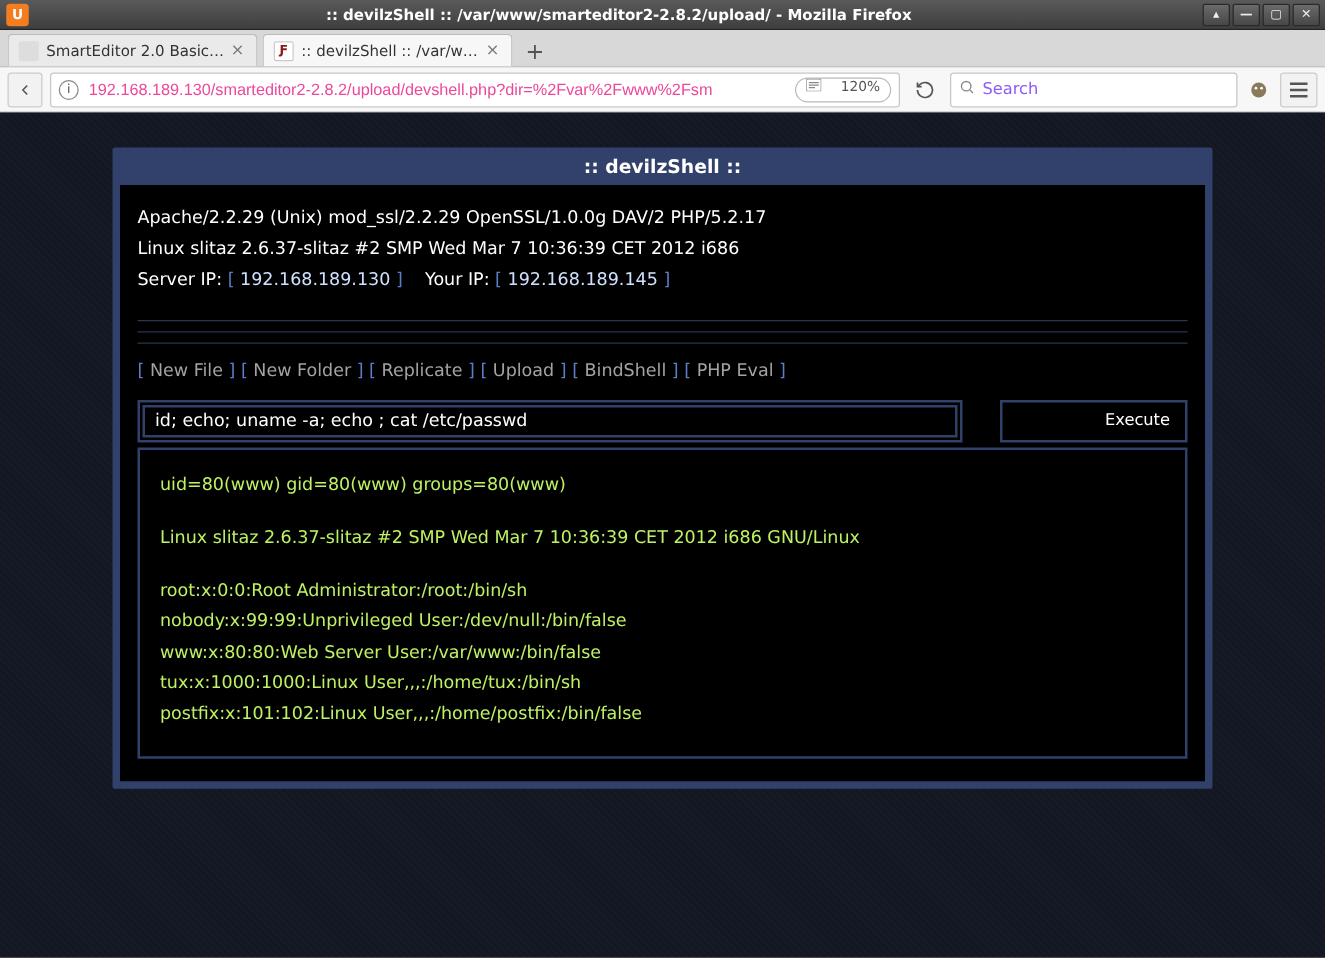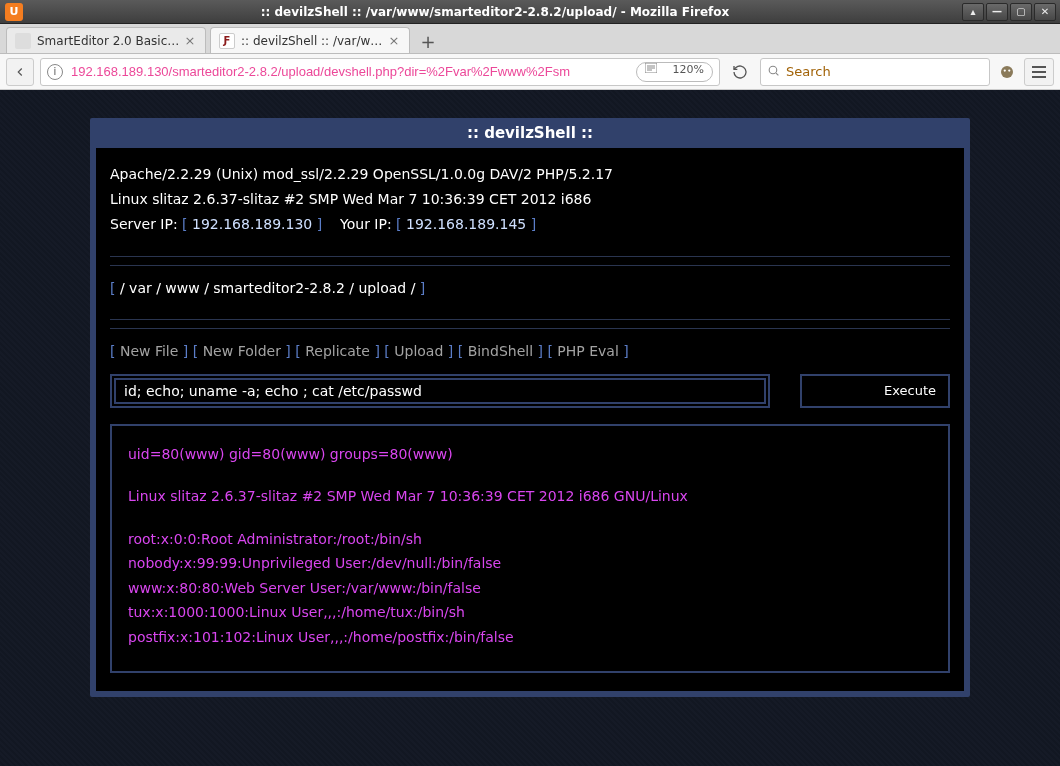--- a/index.html
+++ b/index.html
@@ -23,42 +23,42 @@
 .tab .tlabel{flex:1;white-space:nowrap;overflow:hidden;text-overflow:ellipsis;color:#333}
 .tab .close{width:14px;height:14px;color:#777;font-size:13px;display:flex;align-items:center;justify-content:center;cursor:pointer}
 .newtab{width:28px;height:24px;display:flex;align-items:center;justify-content:center;color:#555;font-size:18px;cursor:pointer}
 .navbar{height:36px;background:#f7f7f7;display:flex;align-items:center;padding:0 6px;gap:6px;border-bottom:1px solid #ccc}
 .nav-btn{width:28px;height:28px;border:1px solid #ccc;border-radius:3px;background:#f2f2f2;display:flex;align-items:center;justify-content:center;color:#555;cursor:pointer}
 .nav-btn.plain{border:none;background:transparent}
 .urlbar{flex:1;height:28px;border:1px solid #c7c7c7;border-radius:3px;background:#fff;color:#333;display:flex;align-items:center;padding:0 6px;font-size:13px}
 .urlbar .info{width:16px;height:16px;border:1px solid #888;border-radius:50%;display:flex;align-items:center;justify-content:center;color:#555;font-size:10px;margin-right:6px}
 .urlbar input{flex:1;border:none;outline:none;font-size:13px;color:#ec4899;background:transparent}
 .zoom-pill{height:20px;border:1px solid #bbb;border-radius:10px;padding:0 8px;color:#555;font-size:11px;display:flex;align-items:flex-start;gap:16px}
-.searchbar{width:230px;height:28px;border:1px solid #c7c7c7;border-radius:3px;background:#fff;color:#a16207;display:flex;align-items:center;padding:0 6px;font-size:13px}
+.searchbar{width:230px;height:28px;border:1px solid #c7c7c7;border-radius:3px;background:#fff;color:#8b5cf6;display:flex;align-items:center;padding:0 6px;font-size:13px}
 .searchbar .mag{margin-right:6px;color:#888}
 .menu-btn{width:30px;height:28px;border:1px solid #ccc;border-radius:3px;background:#f2f2f2;display:flex;align-items:center;justify-content:center;color:#555;cursor:pointer}
 .greasemonkey{width:22px;height:22px;display:flex;align-items:center;justify-content:center;color:#8a7a5a}
 
 .viewport{flex:1;background:#0d111a;overflow:auto}
 .viewport-inner{background:repeating-linear-gradient(45deg,#151a26 0,#151a26 2px,#121722 2px,#121722 4px);min-height:100%;padding:28px 90px}
 .shell{background:#000;border:6px solid #31416b;border-radius:2px}
 .shell-title{background:#31416b;text-align:center;color:#fff;font-weight:bold;padding:0px 0 6px;font-size:15px}
 .shell-body{padding:14px 14px 18px}
 .section{border-top:1px solid #2a3550;padding:10px 0}
 .section:first-child{border-top:none;padding-top:0}
 .info-line{font-size:14px;line-height:1.8;color:#fff}
 .bracket{color:#5b7dc7}
 .hl{color:#cfe0ff}
 .breadcrumb span.sep{color:#fff}
 .actions a,.actions span.lnk{color:#a3a3a3}
 .exec-row{display:flex;gap:30px;align-items:stretch}
 .cmd-wrap{flex:1;border:2px solid #31416b;padding:2px}
 .cmd-wrap input{width:100%;height:26px;background:#000;border:2px solid #31416b;color:#fff;padding:0 8px;font-size:14px;outline:none;font-family:inherit}
 .exec-btn{width:150px;border:2px solid #31416b;background:#000;color:#fff;font-size:13px;display:flex;align-items:center;justify-content:flex-end;padding:0 12px;cursor:pointer}
-.output-box{border:2px solid #31416b;margin-top:16px;padding:16px 16px 22px;color:#d946ef;font-size:14px;line-height:1.75}
+.output-box{border:2px solid #31416b;margin-top:4px;padding:16px 16px 22px;color:#bef264;font-size:14px;line-height:1.75}
 .output-box .blank{height:18px}
 hr.sep{border:none;border-top:1px solid #2a3550;margin:8px 0}
 </style>
 </head>
 <body>
 
 <div class="window">
 
   <div class="titlebar">
     <div class="tb-left">
@@ -152,21 +152,20 @@
                 <span>Server IP:</span>
                 <span class="bracket"> [ </span><span class="hl">192.168.189.130</span><span class="bracket"> ]</span>
                 &nbsp;&nbsp;
                 <span>Your IP:</span>
                 <span class="bracket"> [ </span><span class="hl">192.168.189.145</span><span class="bracket"> ]</span>
               </div>
             </div>
 
             <hr class="sep">
 
-            <div class="section breadcrumb info-line" id="breadcrumb-host"><span class="bracket">[ </span><span class="sep">/ </span><span>var</span><span class="sep"> / </span><span>www</span><span class="sep"> / </span><span>smarteditor2-2.8.2</span><span class="sep"> / </span><span>upload</span><span class="sep"> / </span><span class="bracket"> ]</span></div>
 
             <hr class="sep">
 
             <div class="section actions info-line" id="actions-host"><span class="bracket">[ </span><span class="lnk">New File</span><span class="bracket"> ]</span> <span class="bracket">[ </span><span class="lnk">New Folder</span><span class="bracket"> ]</span> <span class="bracket">[ </span><span class="lnk">Replicate</span><span class="bracket"> ]</span> <span class="bracket">[ </span><span class="lnk">Upload</span><span class="bracket"> ]</span> <span class="bracket">[ </span><span class="lnk">BindShell</span><span class="bracket"> ]</span> <span class="bracket">[ </span><span class="lnk">PHP Eval</span><span class="bracket"> ]</span></div>
 
             <div class="exec-row">
               <div class="cmd-wrap">
                 <input type="text" value="id; echo; uname -a; echo ; cat /etc/passwd" style="">
               </div>
               <div class="exec-btn">Execute</div>

